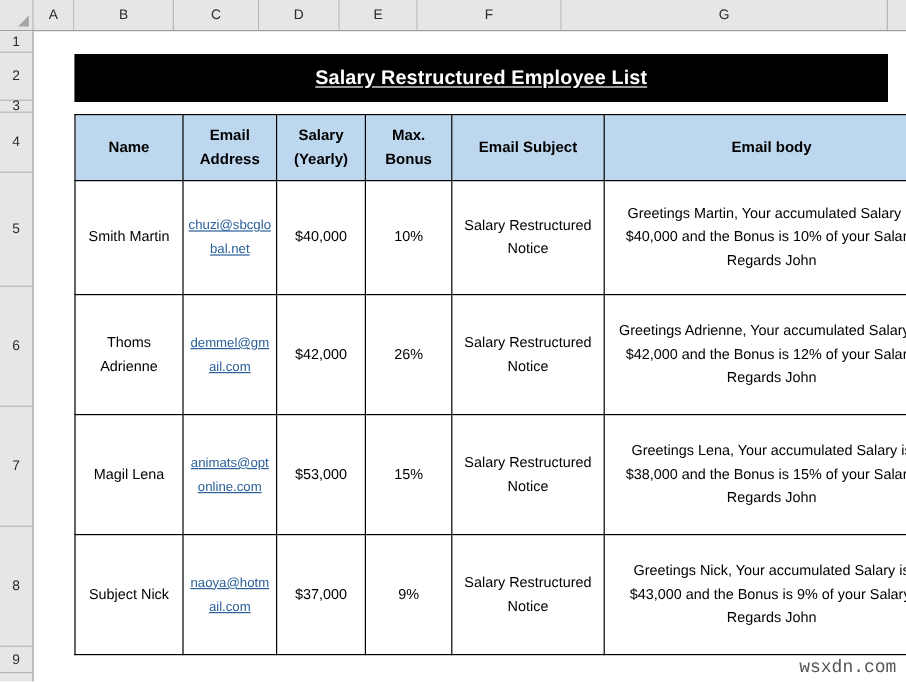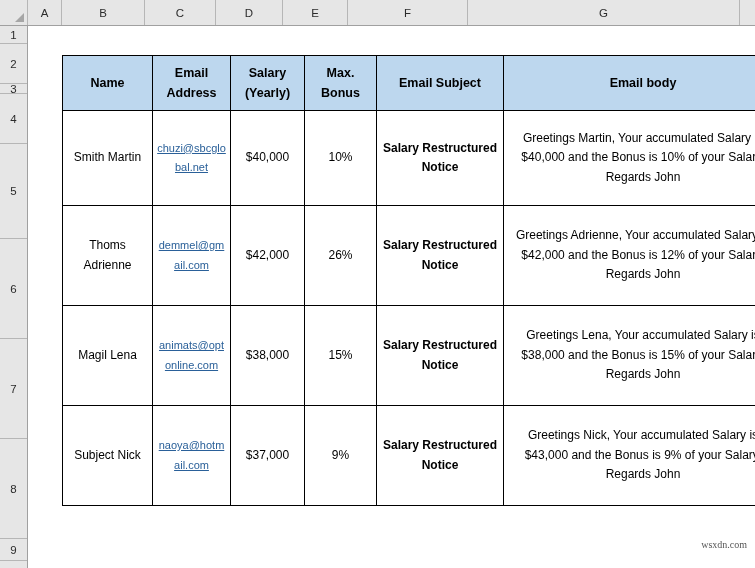--- a/index.html
+++ b/index.html
@@ -155,30 +155,30 @@
     font-size: 11px;
     word-break: break-all;
     cursor: pointer;
   }
   td.body-cell {
     font-size: 11.8px;
     line-height: 1.68;
     padding-left: 5px;
     padding-right: 5px;
   }
-  td.subject-cell { line-height: 1.68; font-weight: bold; }
+  td.subject-cell { line-height: 1.68; }
 
   
   #watermark {
     position: absolute;
     right: 8px;
-    bottom: 18px;
-    font-size: 10px;
+    bottom: 3px;
+    font-size: 15px;
     color: #555555;
-    font-family: Liberation Serif, serif;
+    font-family: Liberation Mono, monospace;
   }
 </style>
 </head>
 <body>
 
 <div id="sheet">
 
   <div id="col-header">
     <div id="corner-box">
       <div class="tri"></div>
@@ -203,20 +203,23 @@
     <div class="row-cell" style="height:100px;">7</div>
     <div class="row-cell" style="height:100px;">8</div>
     <div class="row-cell" style="height:22px;">9</div>
     <div class="row-cell" style="height:12px;"></div>
   </div>
 
   <div id="grid-area"></div>
 
   <div id="table-wrap">
 
+    <div id="title-banner">
+      <span>Salary Restructured Employee List</span>
+    </div>
 
     <div id="gap-row"></div>
 
     <table id="data-table">
       <thead>
         <tr>
           <th class="col-name">Name</th>
           <th class="col-email">Email Address</th>
           <th class="col-salary">Salary (Yearly)</th>
           <th class="col-bonus">Max. Bonus</th>
@@ -241,21 +244,21 @@
           <td class="salary-cell">$42,000</td>
           <td class="bonus-cell">26%</td>
           <td class="subject-cell">Salary Restructured Notice</td>
           <td class="body-cell">Greetings Adrienne, Your accumulated Salary is $42,000 and the Bonus is 12% of your Salary.
 Regards
 John</td>
         </tr>
         <tr class="data-row">
           <td class="name-cell">Magil Lena</td>
           <td class="email-cell"><span class="maillink">animats@optonline.com</span></td>
-          <td class="salary-cell">$38,000</td>
+          <td class="salary-cell">$53,000</td>
           <td class="bonus-cell">15%</td>
           <td class="subject-cell">Salary Restructured Notice</td>
           <td class="body-cell">Greetings Lena, Your accumulated Salary is $38,000 and the Bonus is 15% of your Salary.
 Regards
 John</td>
         </tr>
         <tr class="data-row">
           <td class="name-cell">Subject Nick</td>
           <td class="email-cell"><span class="maillink">naoya@hotmail.com</span></td>
           <td class="salary-cell">$37,000</td>

